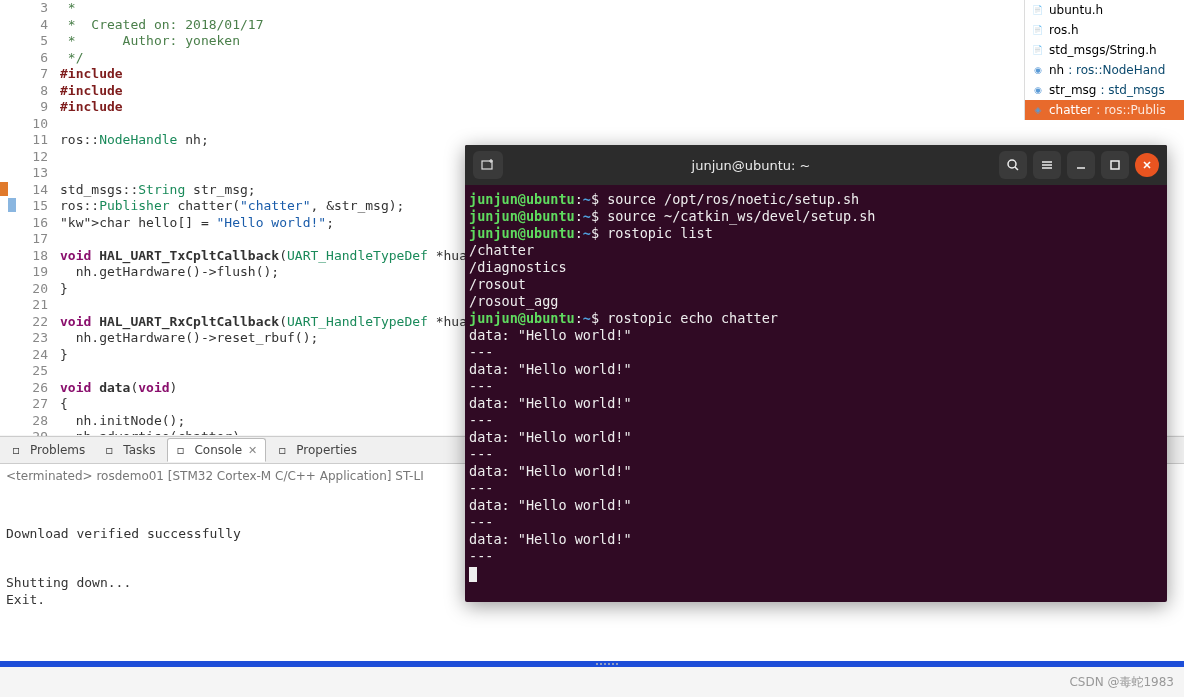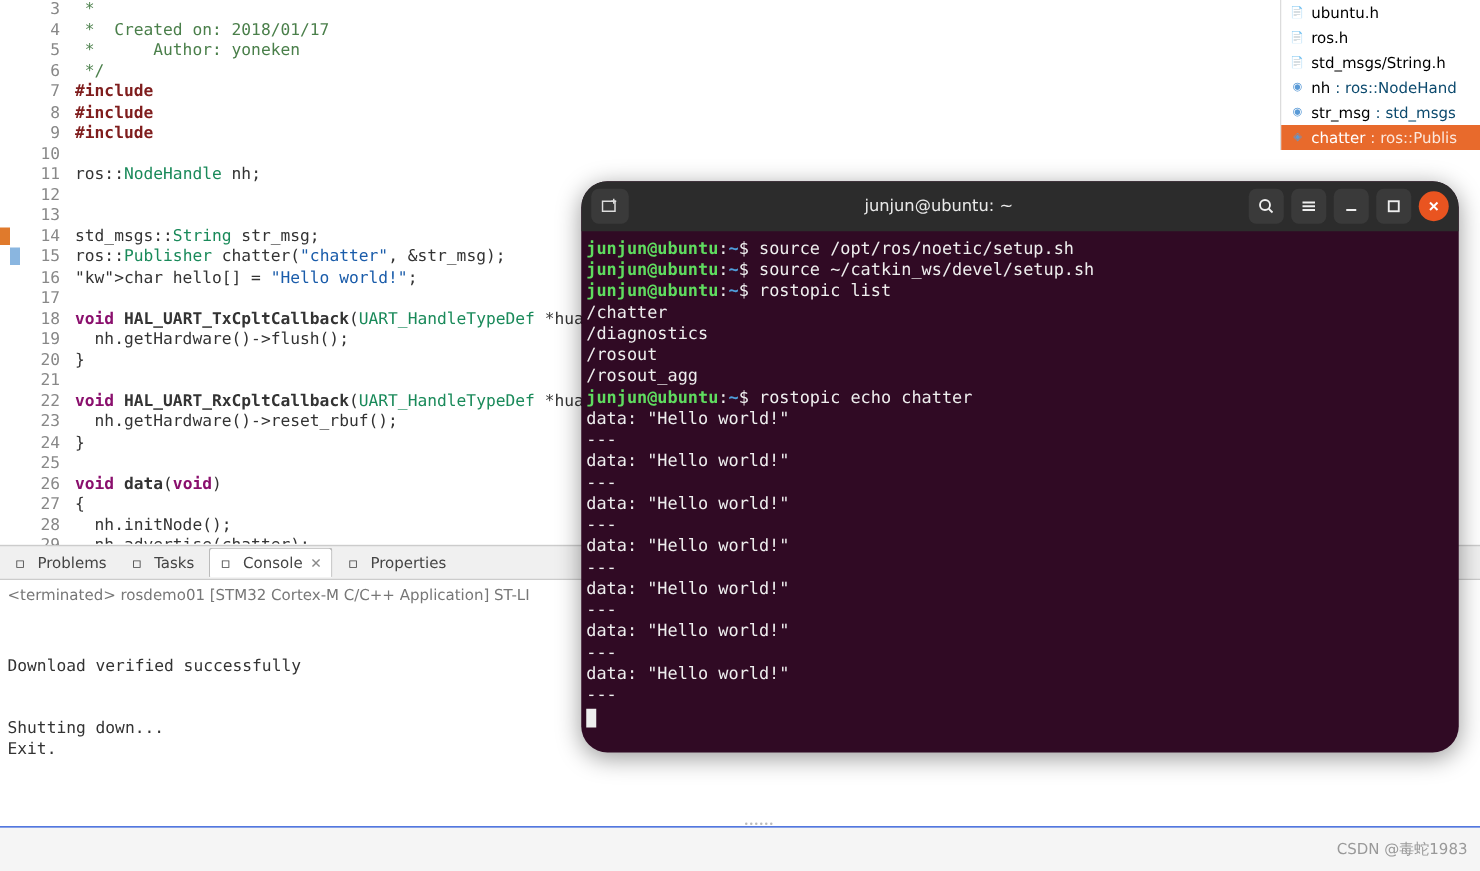--- a/index.html
+++ b/index.html
@@ -148,21 +148,21 @@
     font-family: "DejaVu Sans", Arial, sans-serif;
     font-size: 12px;
     padding: 2px 0 8px;
   }
 
   .statusbar {
     position: absolute;
     left: 0; right: 0; bottom: 0;
     height: 36px;
     background: #f5f5f5;
-    border-top: 1px solid #1d4ed8;
+    border-top: 6px solid #1d4ed8;
     display: flex;
     align-items: center;
     justify-content: flex-end;
     padding: 0 10px;
     color: #999;
     font-size: 12px;
   }
   .statusbar .drag-dots {
     position: absolute;
     left: 50%;
@@ -178,21 +178,21 @@
   }
 
   
   .terminal {
     position: absolute;
     left: 465px;
     top: 145px;
     width: 702px;
     height: 457px;
     background: #300a24;
-    border-radius: 21px;
+    border-radius: 2px;
     box-shadow: 0 4px 20px rgba(0,0,0,0.4);
     display: flex;
     flex-direction: column;
     overflow: hidden;
   }
   .term-title {
     height: 40px;
     background: #2c2c2c;
     display: flex;
     align-items: center;

